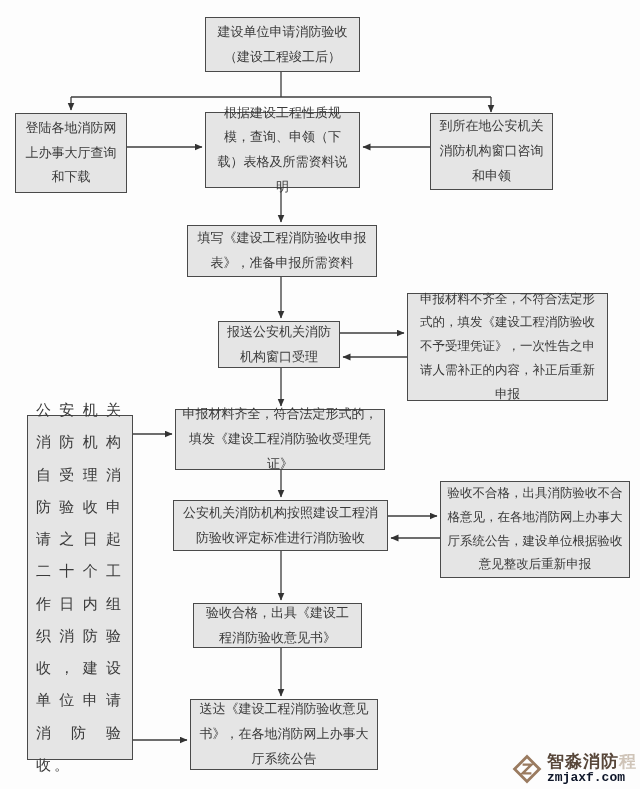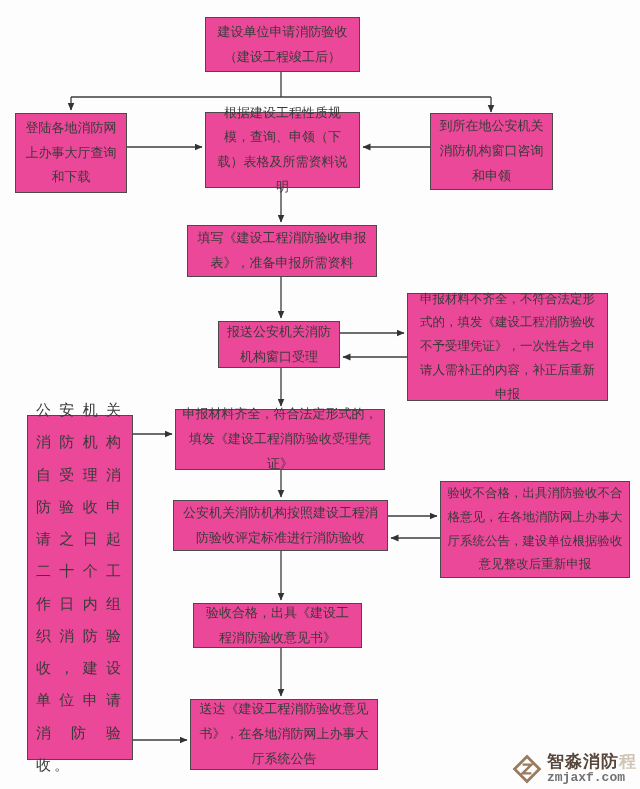--- a/index.html
+++ b/index.html
@@ -2,38 +2,38 @@
 <html><head>
 <meta charset="utf-8">
 <style>
   html,body{margin:0;padding:0;background:#ffffff;}
   .stage{
     position:relative;width:640px;height:789px;background:#fdfdfd;overflow:hidden;
     font-family:"Liberation Serif","DejaVu Serif",serif;color:#3a3a3a;
   }
   svg.wires{position:absolute;left:0;top:0;width:640px;height:789px;pointer-events:none;}
   .box{
-    position:absolute;box-sizing:border-box;border:1.4px solid #4a4a4a;background:#ec4899;
+    position:absolute;box-sizing:border-box;border:1.4px solid #4a4a4a;background:#e5e5e5;
     display:flex;flex-direction:column;align-items:center;justify-content:center;
     text-align:center;font-size:13px;line-height:1.9;padding:2px 6px;
   }
   .box span{display:block;}
   .note{
     padding:10px 8px;font-size:15px;line-height:2.15;letter-spacing:3px;
     text-align:justify;text-justify:inter-character;align-items:flex-start;
   }
   .note span{display:inline;}
   .watermark{
     position:absolute;right:3px;bottom:3px;display:flex;align-items:center;gap:4px;
   }
   .wm-text{display:flex;flex-direction:column;line-height:1.05;}
   .wm-brand{font-weight:bold;font-size:17px;color:#574639;letter-spacing:1px;white-space:nowrap;}
   .wm-faint{color:#cfc4b8;display:inline;}
   .wm-brand span{display:inline;}
-  .wm-url{font-weight:bold;font-size:13px;color:#737373;font-family:"Liberation Mono","DejaVu Sans Mono",monospace;}
+  .wm-url{font-weight:bold;font-size:13px;color:#0f172a;font-family:"Liberation Mono","DejaVu Sans Mono",monospace;}
 </style>
 </head>
 <body>
 
 <div class="stage">
 
   <svg class="wires" viewBox="0 0 640 789">
     <defs>
       <marker id="ah" markerWidth="9" markerHeight="9" refX="7.5" refY="3.5" orient="auto" markerUnits="userSpaceOnUse">
         <path d="M0,0 L8,3.5 L0,7 Z" fill="#333333"></path>

